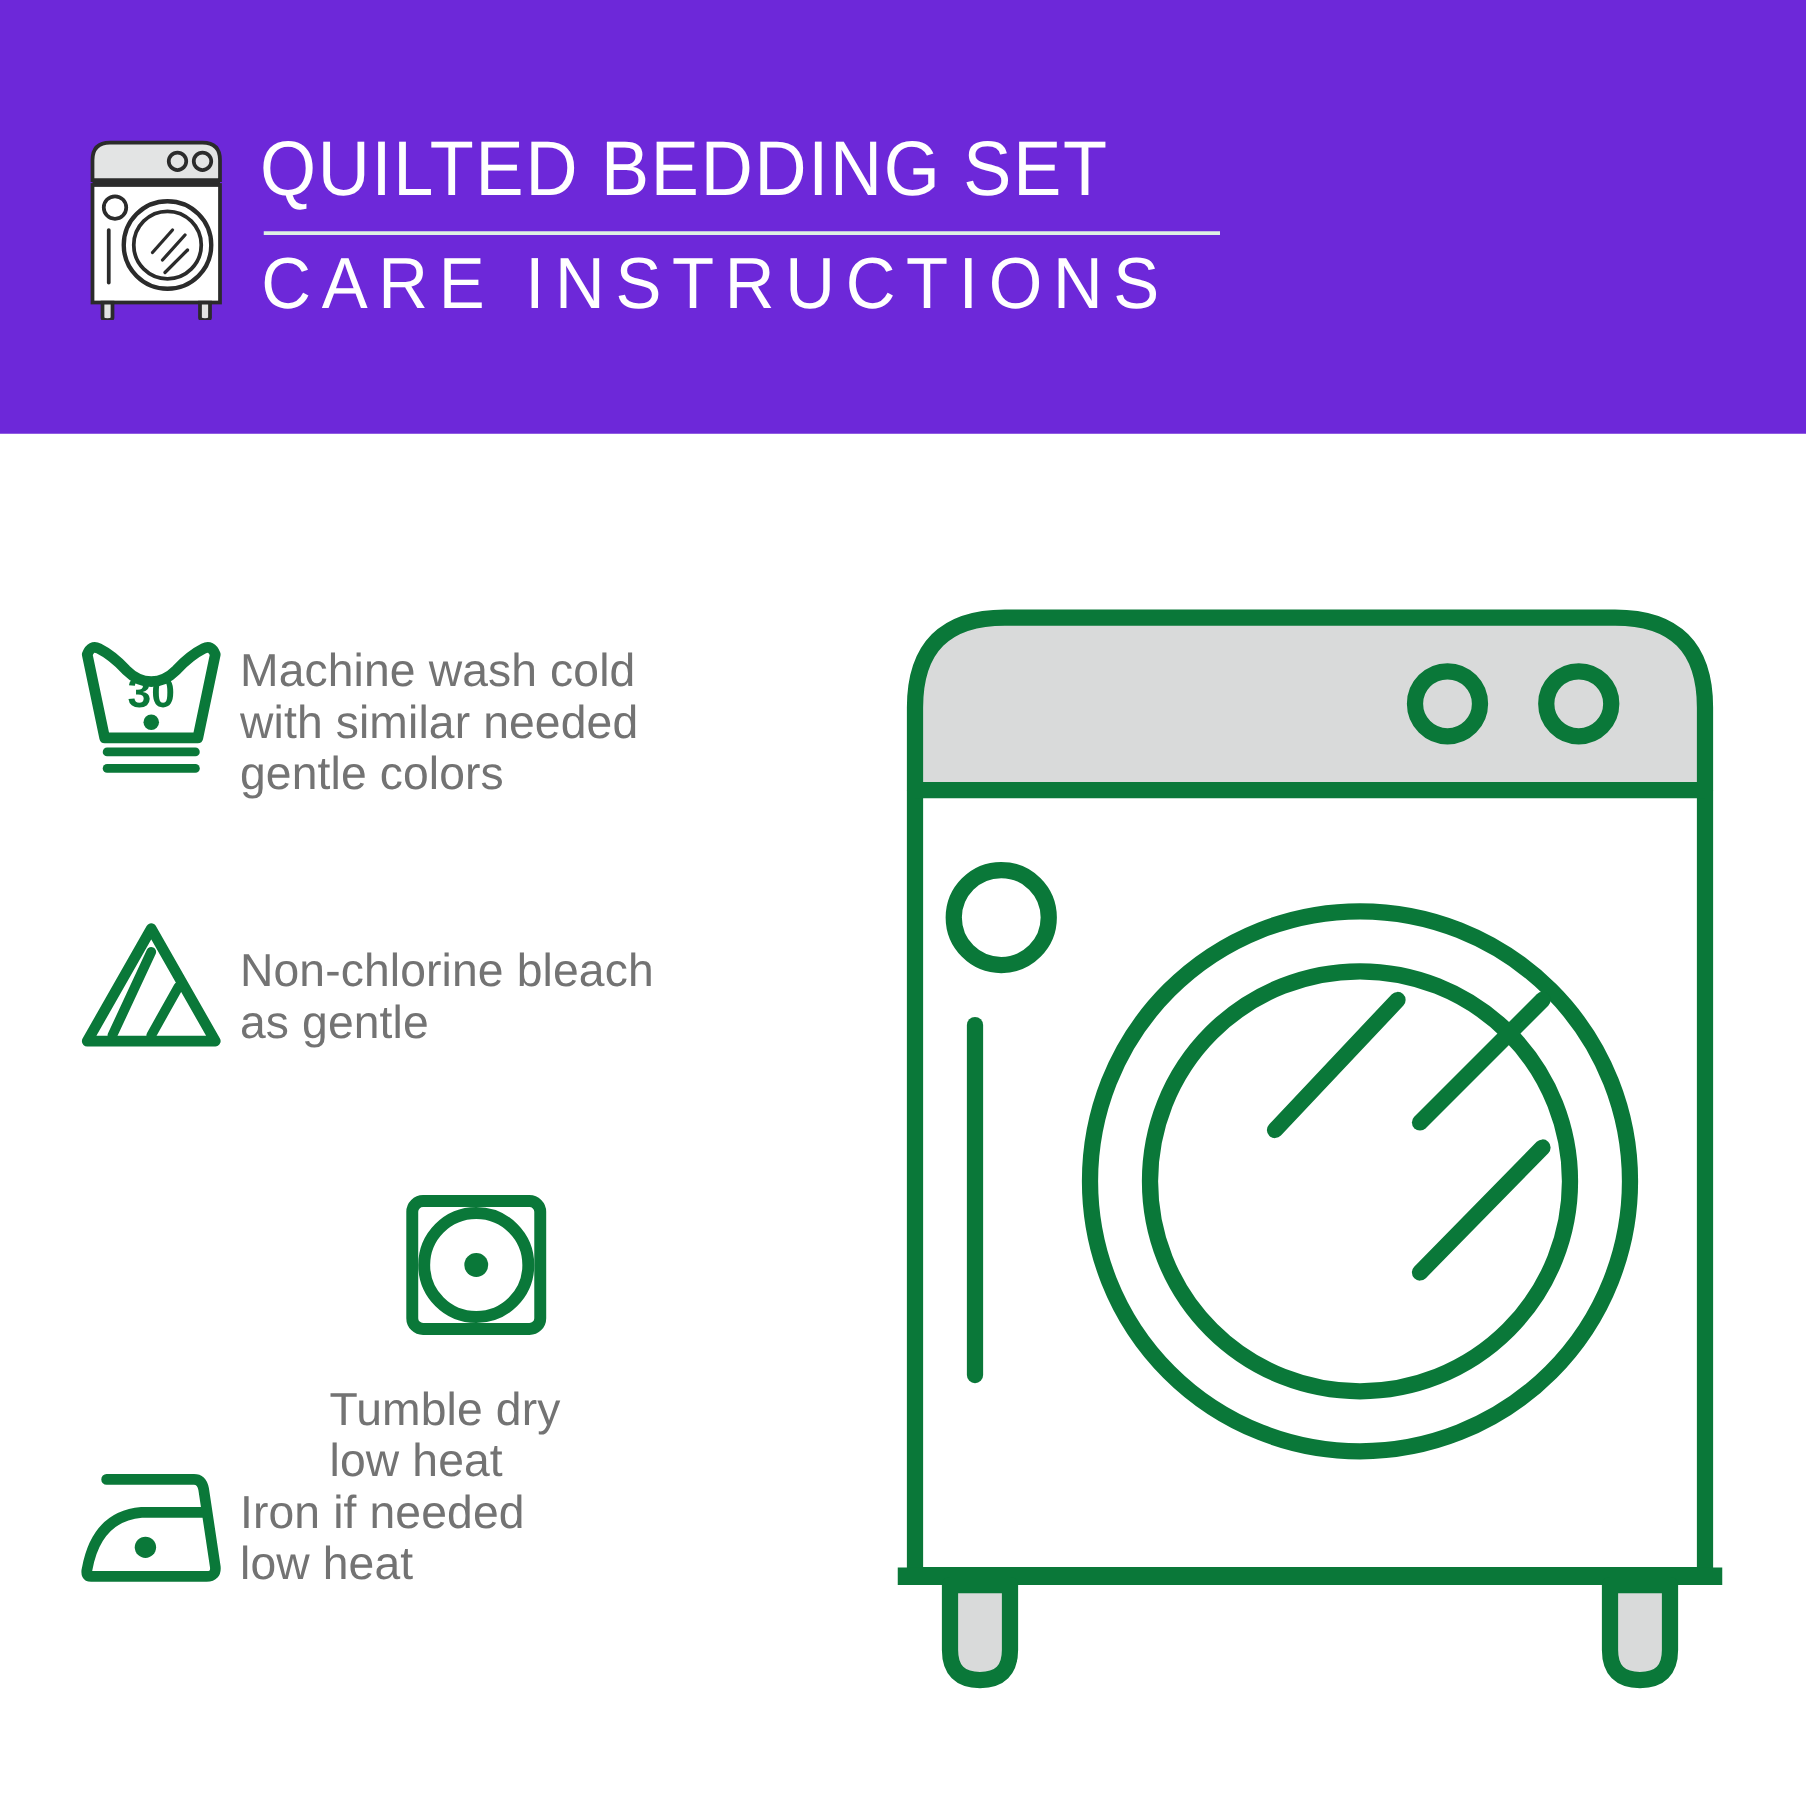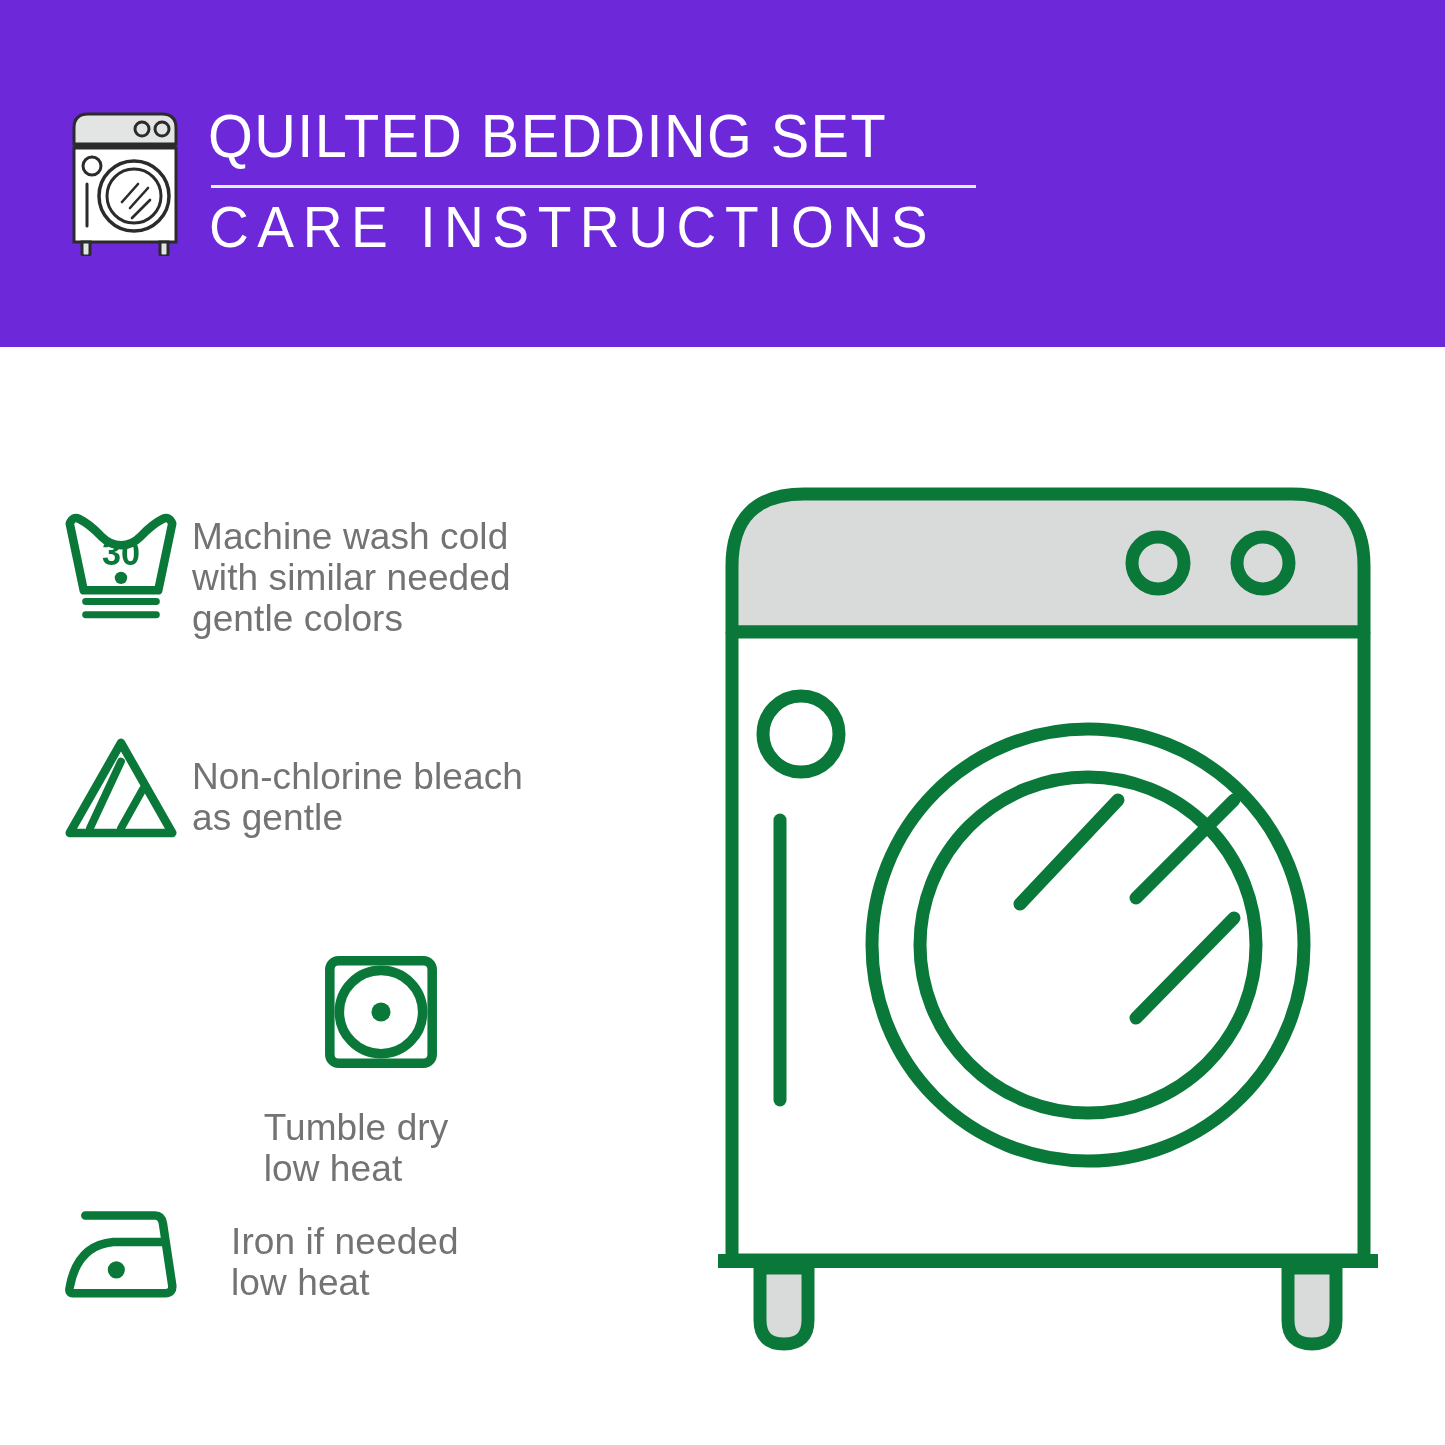--- a/index.html
+++ b/index.html
@@ -84,21 +84,21 @@
   .care-row {
     position: absolute;
     left: 0;
     width: 700px;
     display: flex;
     align-items: center;
   }
   .care-row-0 { top: 145px; }
   .care-row-1 { top: 365px; }
   .care-row-2 { top: 590px; flex-direction: column; }
-  .care-row-3 { top: 830px; gap: 39px; }
+  .care-row-3 { top: 798px; }
 
   .care-symbol {
     width: 180px;
     min-width: 180px;
     height: 150px;
     display: flex;
     align-items: center;
     justify-content: center;
     padding-left: 62px;
     box-sizing: border-box;

